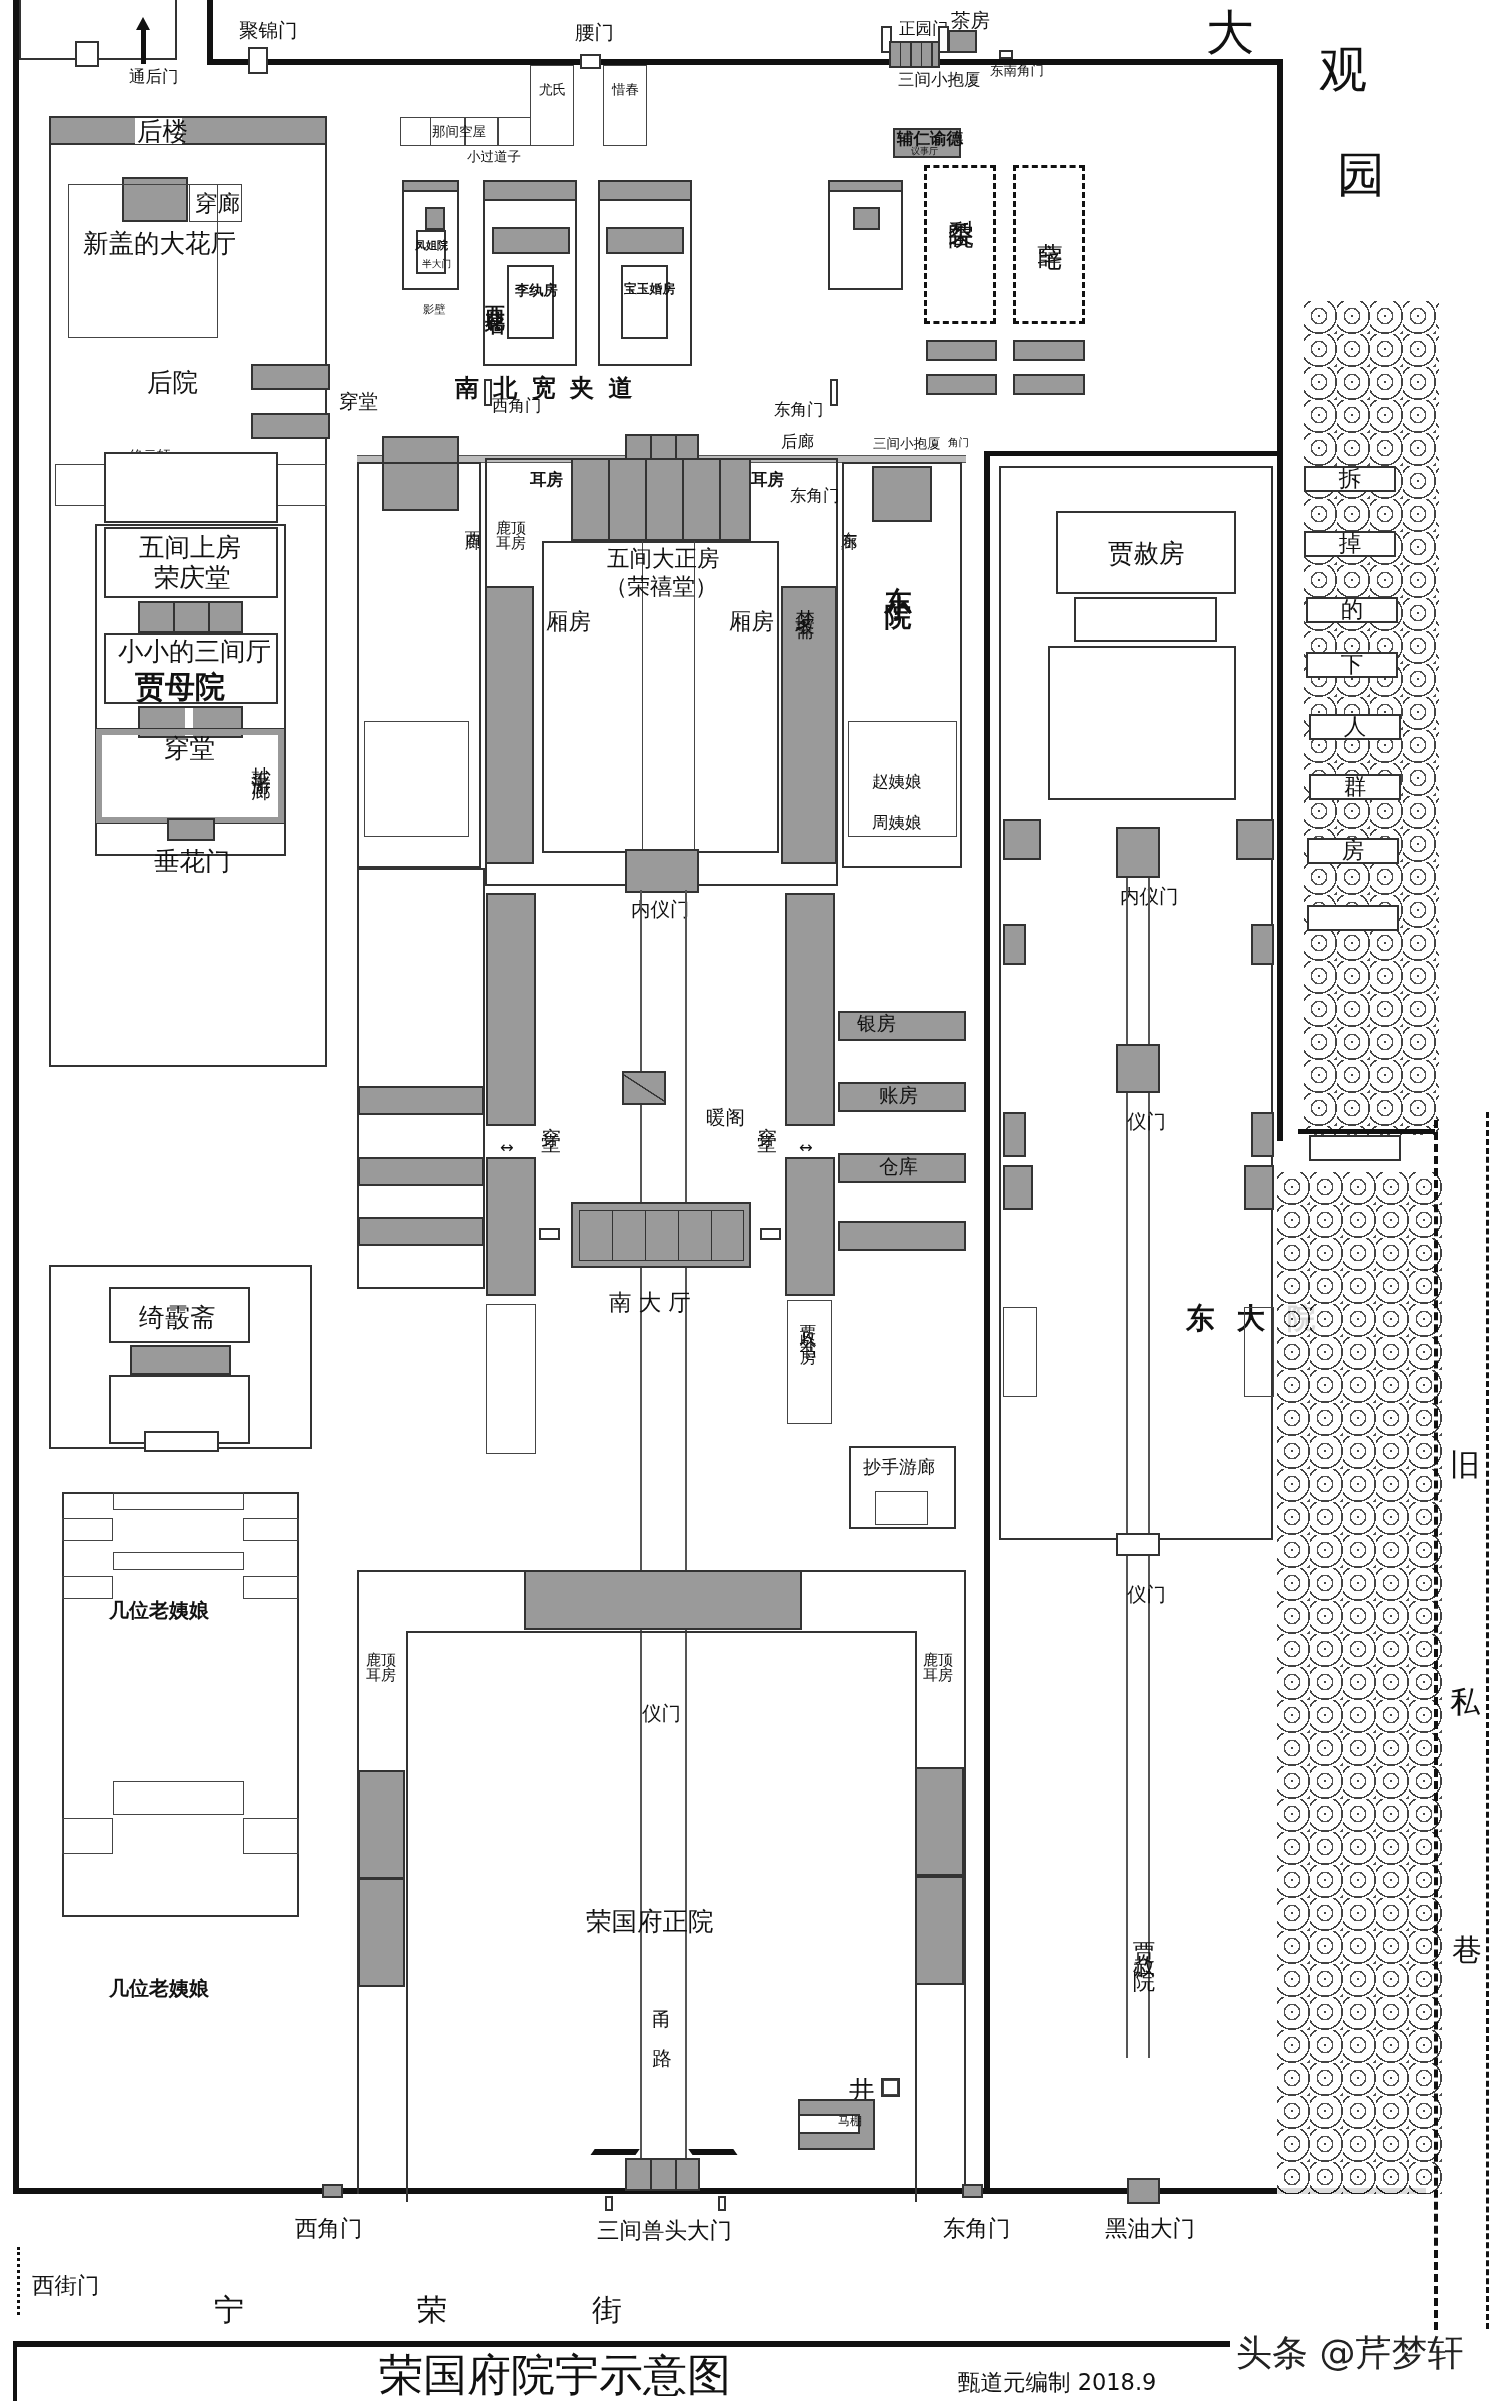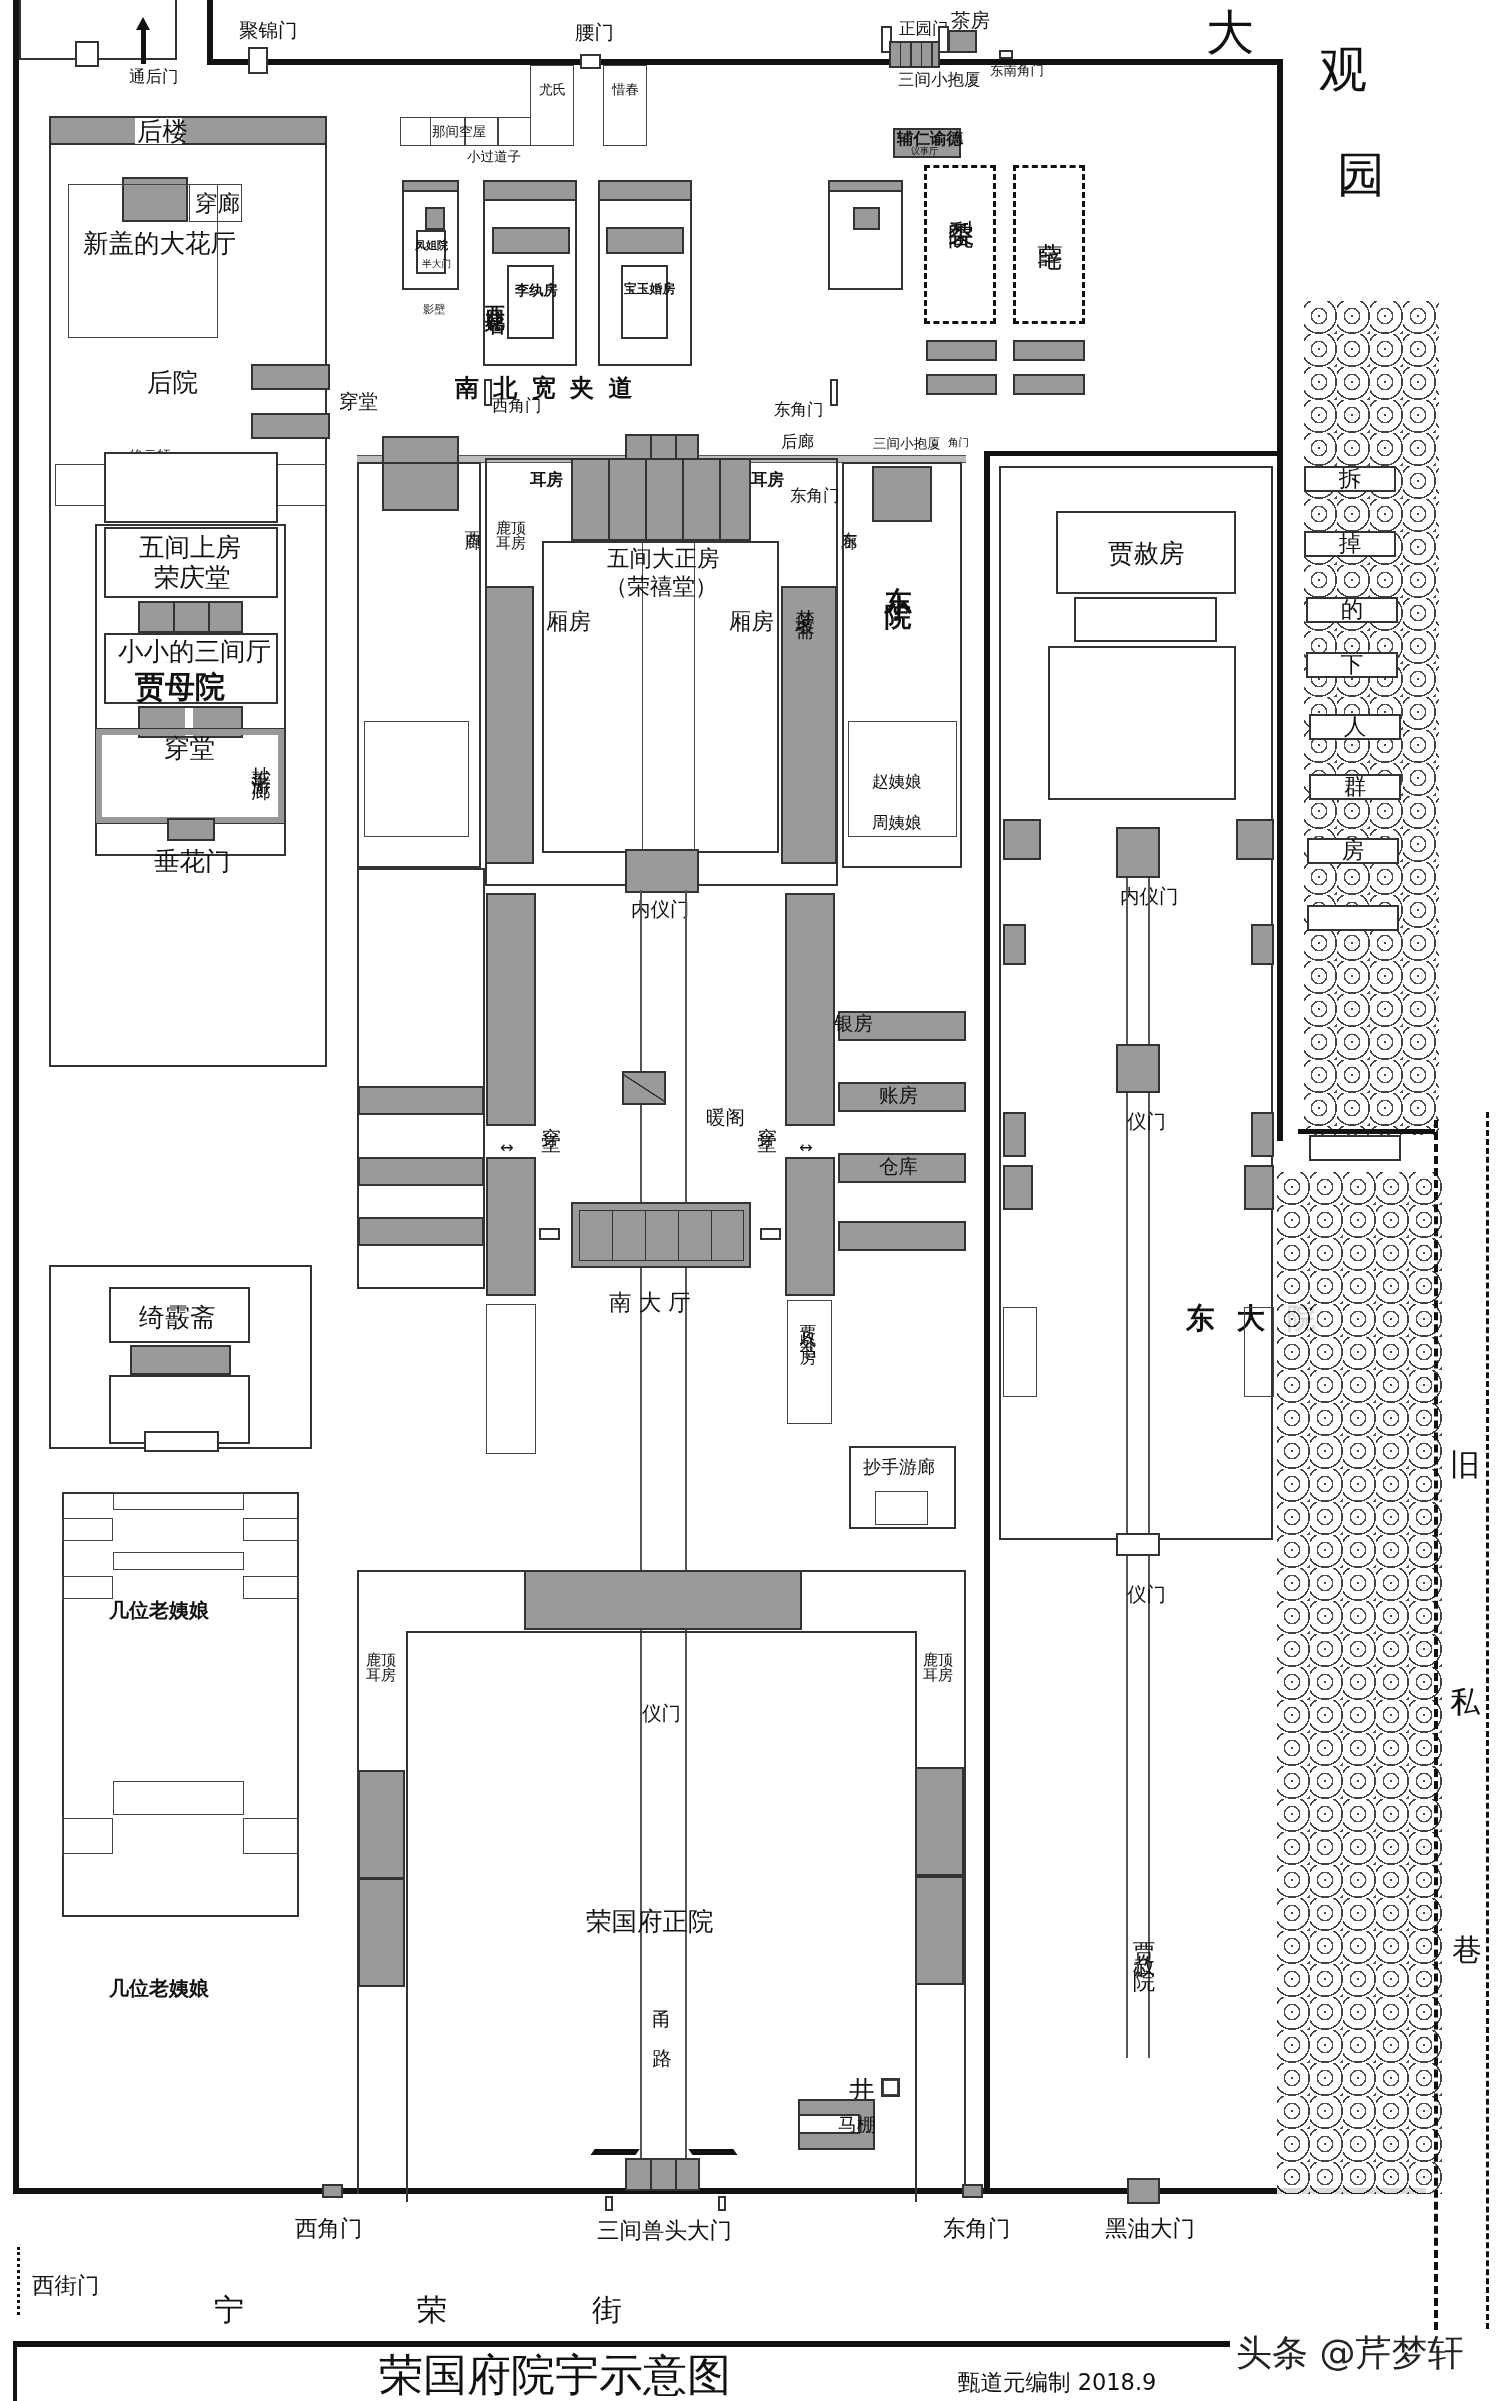--- a/index.html
+++ b/index.html
@@ -220,21 +220,21 @@
 <div class="lbl s26 v" style="left:757px;top:1112px;">穿堂</div>
 <div class="lbl s22" style="left:500px;top:1140px;">↔</div>
 <div class="lbl s22" style="left:799px;top:1140px;">↔</div>
 
 <div class="abs line" style="left:357px;top:868px;width:128px;height:421px;"></div>
 <div class="abs gray" style="left:358px;top:1086px;width:126px;height:28.6px;"></div>
 <div class="abs gray" style="left:358px;top:1157px;width:126px;height:28.6px;"></div>
 <div class="abs gray" style="left:358px;top:1217px;width:126px;height:28.6px;"></div>
 
 <div class="abs gray" style="left:838px;top:1011px;width:128px;height:30px;"></div>
-<div class="lbl s26" style="left:834px;top:1014px;">银房</div>
+<div class="lbl s26" style="left:857px;top:1014px;">银房</div>
 <div class="abs gray" style="left:838px;top:1082px;width:128px;height:30px;"></div>
 <div class="lbl s26" style="left:879px;top:1086px;">账房</div>
 <div class="abs gray" style="left:838px;top:1153px;width:128px;height:30px;"></div>
 <div class="lbl s26" style="left:879px;top:1157px;">仓库</div>
 <div class="abs gray" style="left:838px;top:1221px;width:128px;height:30px;"></div>
 
 <div class="abs gray" style="left:571px;top:1202px;width:180px;height:66px;"></div>
 <div class="abs" style="left:579px;top:1210px;width:165px;height:51px;border:1.5px solid #333;background:repeating-linear-gradient(90deg,#9a9a9a 0 32px,#333 32px 33px);"></div>
 <div class="abs gate" style="left:539px;top:1228px;width:21px;height:12px;"></div>
 <div class="abs gate" style="left:760px;top:1228px;width:21px;height:12px;"></div>
@@ -258,21 +258,21 @@
 <div class="abs gray" style="left:358px;top:1878px;width:47px;height:109px;"></div>
 <div class="abs gray" style="left:915px;top:1767px;width:49px;height:109px;"></div>
 <div class="abs gray" style="left:915px;top:1876px;width:49px;height:109px;"></div>
 <div class="lbl s34" style="left:586px;top:1909px;">荣国府正院</div>
 <div class="lbl s26 v" style="left:652px;top:1995px;letter-spacing:38px;">甬路</div>
 
 <div class="lbl s34" style="left:849px;top:2078px;">井</div>
 <div class="abs thin" style="left:883px;top:2080px;width:15px;height:15px;outline:2.3px double #333;"></div>
 <div class="abs gray" style="left:798px;top:2099px;width:77px;height:51px;"></div>
 <div class="abs white" style="left:798px;top:2114px;width:62px;height:19.5px;"></div>
-<div class="lbl s22" style="left:838px;top:2115px;font-size:19px;">马棚</div>
+<div class="lbl s22" style="left:838px;top:2115px;font-size:12px;">马棚</div>
 
 <div class="abs" style="left:580px;top:2149px;width:45px;height:42px;border-top:6px solid #111;transform:skewX(-35deg);"></div>
 <div class="abs" style="left:703px;top:2149px;width:45px;height:42px;border-top:6px solid #111;transform:skewX(35deg);"></div>
 <div class="abs gray" style="left:625px;top:2158px;width:75px;height:33px;background:repeating-linear-gradient(90deg,#9a9a9a 0 23px,#333 23px 25px);"></div>
 <div class="abs gate" style="left:605px;top:2196px;width:7.5px;height:15px;"></div>
 <div class="abs gate" style="left:718px;top:2196px;width:7.5px;height:15px;"></div>
 
 <div class="abs line" style="left:999px;top:466px;width:274px;height:1074px;"></div>
 <div class="abs white" style="left:1056px;top:511px;width:180px;height:83px;"></div>
 <div class="lbl s34" style="left:1108px;top:541px;">贾赦房</div>

